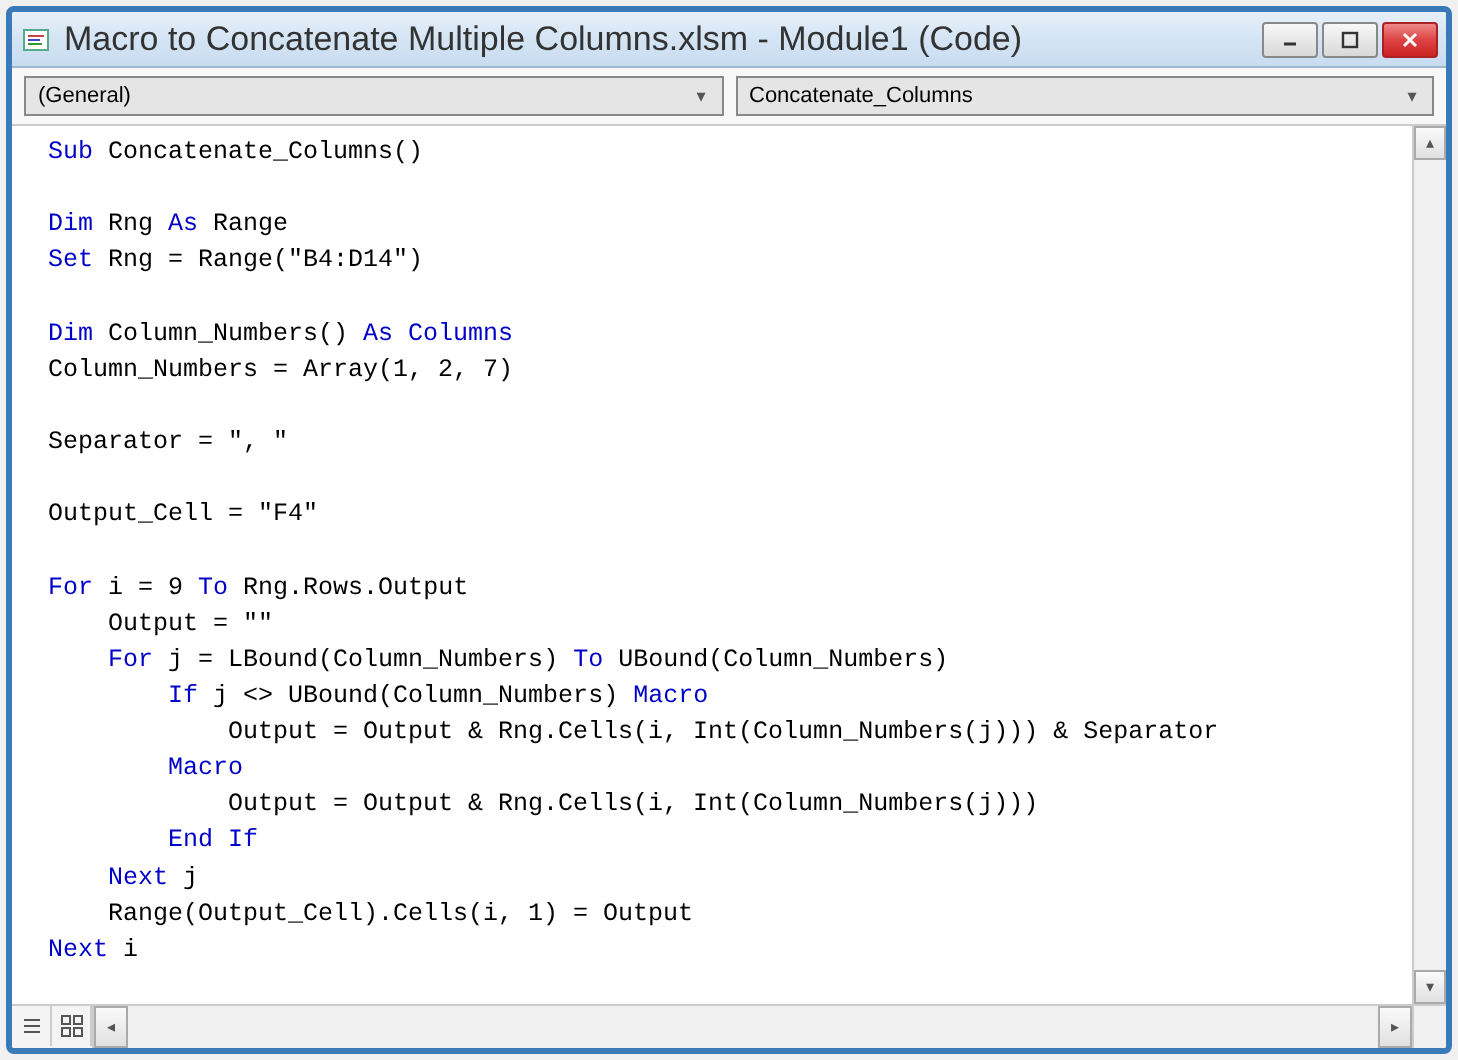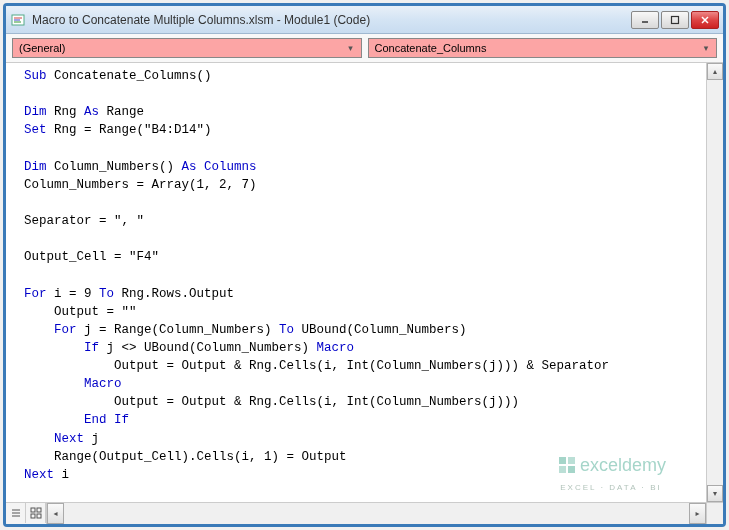--- a/index.html
+++ b/index.html
@@ -33,21 +33,21 @@
     .titlebar-icon {
       width: 16px;
       height: 16px;
       margin-right: 6px;
       display: flex;
       align-items: center;
       justify-content: center;
     }
     .titlebar-title {
       flex: 1;
-      font-size: 12px;
+      font-size: 17px;
       color: #333;
     }
     .win-controls {
       display: flex;
       gap: 2px;
     }
     .win-btn {
       width: 28px;
       height: 18px;
       border: 1px solid #888;
@@ -72,21 +72,21 @@
       display: flex;
       padding: 4px 6px;
       gap: 6px;
       background: #f8f8f8;
       border-bottom: 1px solid #ccc;
     }
     .dropdown {
       flex: 1;
       height: 20px;
       border: 1px solid #888;
-      background: #fca5a5;
+      background: #e5e5e5;
       display: flex;
       align-items: center;
       padding: 0 6px;
       font-size: 11px;
       position: relative;
       cursor: pointer;
     }
     .dropdown-arrow {
       position: absolute;
       right: 2px;
@@ -258,43 +258,32 @@
 
 <span class="kw">Dim</span><span> Column_Numbers() </span><span class="kw">As Columns</span>
 <span>Column_Numbers = Array(1, 2, 7)</span>
 
 <span>Separator = ", "</span>
 
 <span>Output_Cell = "F4"</span>
 
 <span class="kw">For</span><span> i = 9 </span><span class="kw">To</span><span> Rng.Rows.Output</span>
 <span>    Output = ""</span>
-<span>    </span><span class="kw">For</span><span> j = Range(Column_Numbers) </span><span class="kw">To</span><span> UBound(Column_Numbers)</span>
+<span>    </span><span class="kw">For</span><span> j = LBound(Column_Numbers) </span><span class="kw">To</span><span> UBound(Column_Numbers)</span>
 <span>        </span><span class="kw">If</span><span> j &lt;&gt; UBound(Column_Numbers) </span><span class="kw">Macro</span>
 <span>            Output = Output &amp; Rng.Cells(i, Int(Column_Numbers(j))) &amp; Separator</span>
 <span>        </span><span class="kw">Macro</span>
 <span>            Output = Output &amp; Rng.Cells(i, Int(Column_Numbers(j)))</span>
 <span>        </span><span class="kw">End If</span>
 <span>    </span><span class="kw">Next</span><span> j</span>
 <span>    Range(Output_Cell).Cells(i, 1) = Output</span>
 <span class="kw">Next</span><span> i</span>
 
 
-<div class="watermark">
-  <div class="watermark-main">
-    <svg width="22" height="22" viewBox="0 0 22 22">
-              <rect x="3" y="3" width="7" height="7" fill="rgba(30,150,120,0.4)"></rect>
-              <rect x="12" y="3" width="7" height="7" fill="rgba(30,150,120,0.3)"></rect>
-              <rect x="3" y="12" width="7" height="7" fill="rgba(30,150,120,0.3)"></rect>
-              <rect x="12" y="12" width="7" height="7" fill="rgba(30,150,120,0.4)"></rect>
-            </svg>
-    <span>exceldemy</span>
-  </div>
-  <span class="watermark-sub">EXCEL · DATA · BI</span>
-</div></div>
+</div>
     <div class="scrollbar-v">
       <div class="scroll-btn">▴</div>
       <div class="scroll-track"></div>
       <div class="scroll-btn">▾</div>
     </div>
   </div>
 
   <div class="bottombar">
     <div class="view-icons">
       <div class="view-icon">

